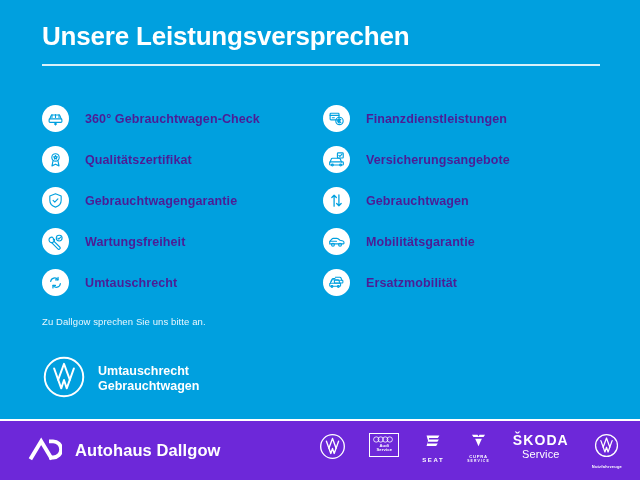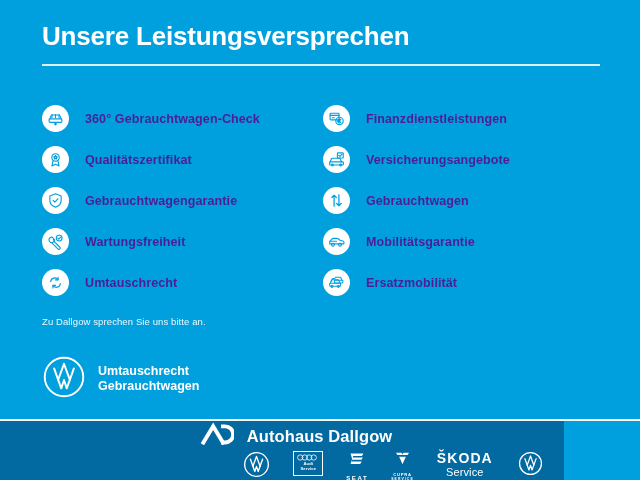--- a/index.html
+++ b/index.html
@@ -44,22 +44,22 @@
     position:absolute; left:42px; top:316px;
     font-size:9.5px; color:#eaf7fe; letter-spacing:0.1px;
   }
   .vwblock { position:absolute; left:42px; top:355px; display:flex; align-items:center; }
   .vw-roundel { flex:0 0 auto; }
   .vw-text { margin-left:12px; font-size:12.5px; font-weight:bold; line-height:1.22; }
 
   
   .footer-rule { position:absolute; left:0; top:419px; width:640px; height:2px; background:#ffffff; }
   .footer {
-    position:absolute; left:0; top:421px; width:564px; height:59px;
-    background:#0369a1; display:flex; align-items:center;flex-direction:column;
+    position:absolute; left:0; top:421px; width:640px; height:59px;
+    background:#6d28d9; display:flex; align-items:center;
   }
   .dealer { display:flex; align-items:center; margin-left:28px; }
   .dealer-name {
     margin-left:13px; font-size:16.5px; font-weight:bold;
     color:#ffffff; white-space:nowrap; letter-spacing:0.1px;
   }
   .brands { display:flex; align-items:flex-start; gap:23px; margin-left:auto; margin-right:18px; }
   .brand { display:flex; flex-direction:column; align-items:center; justify-content:center; }
 
   .audi-box {

